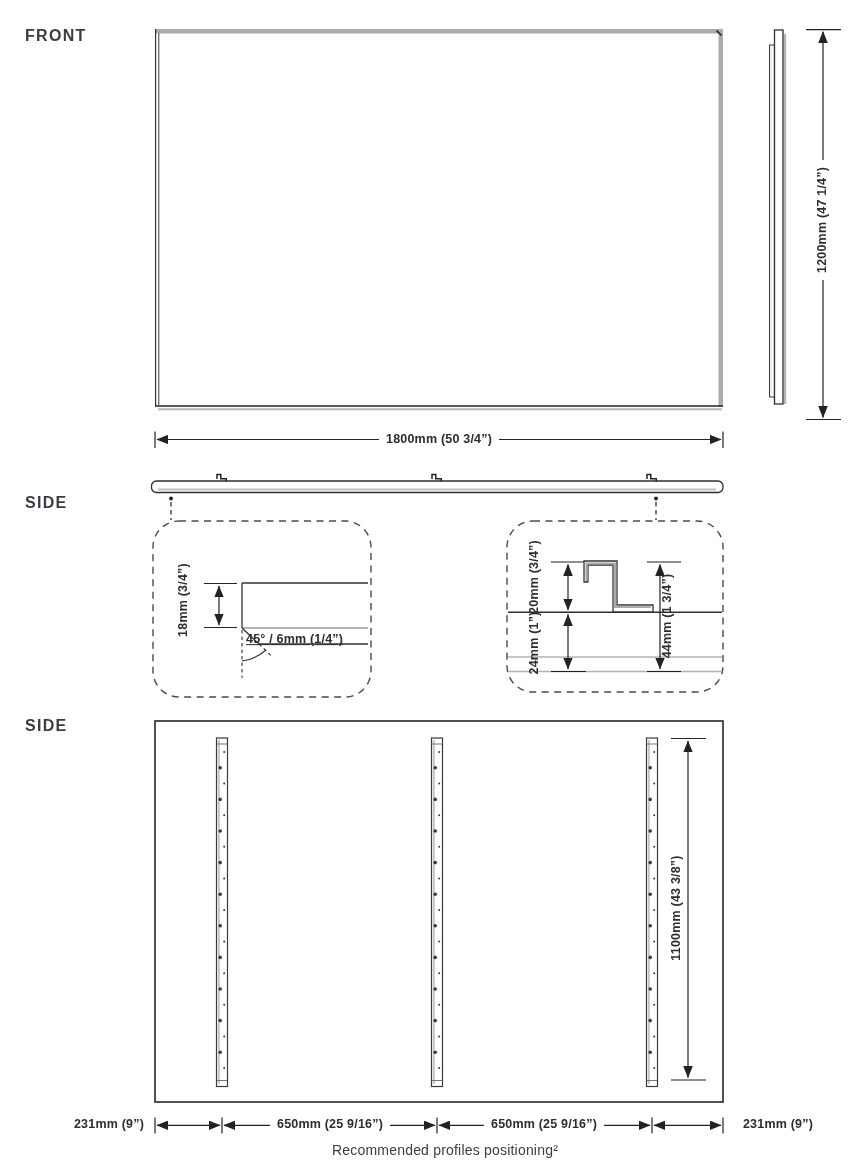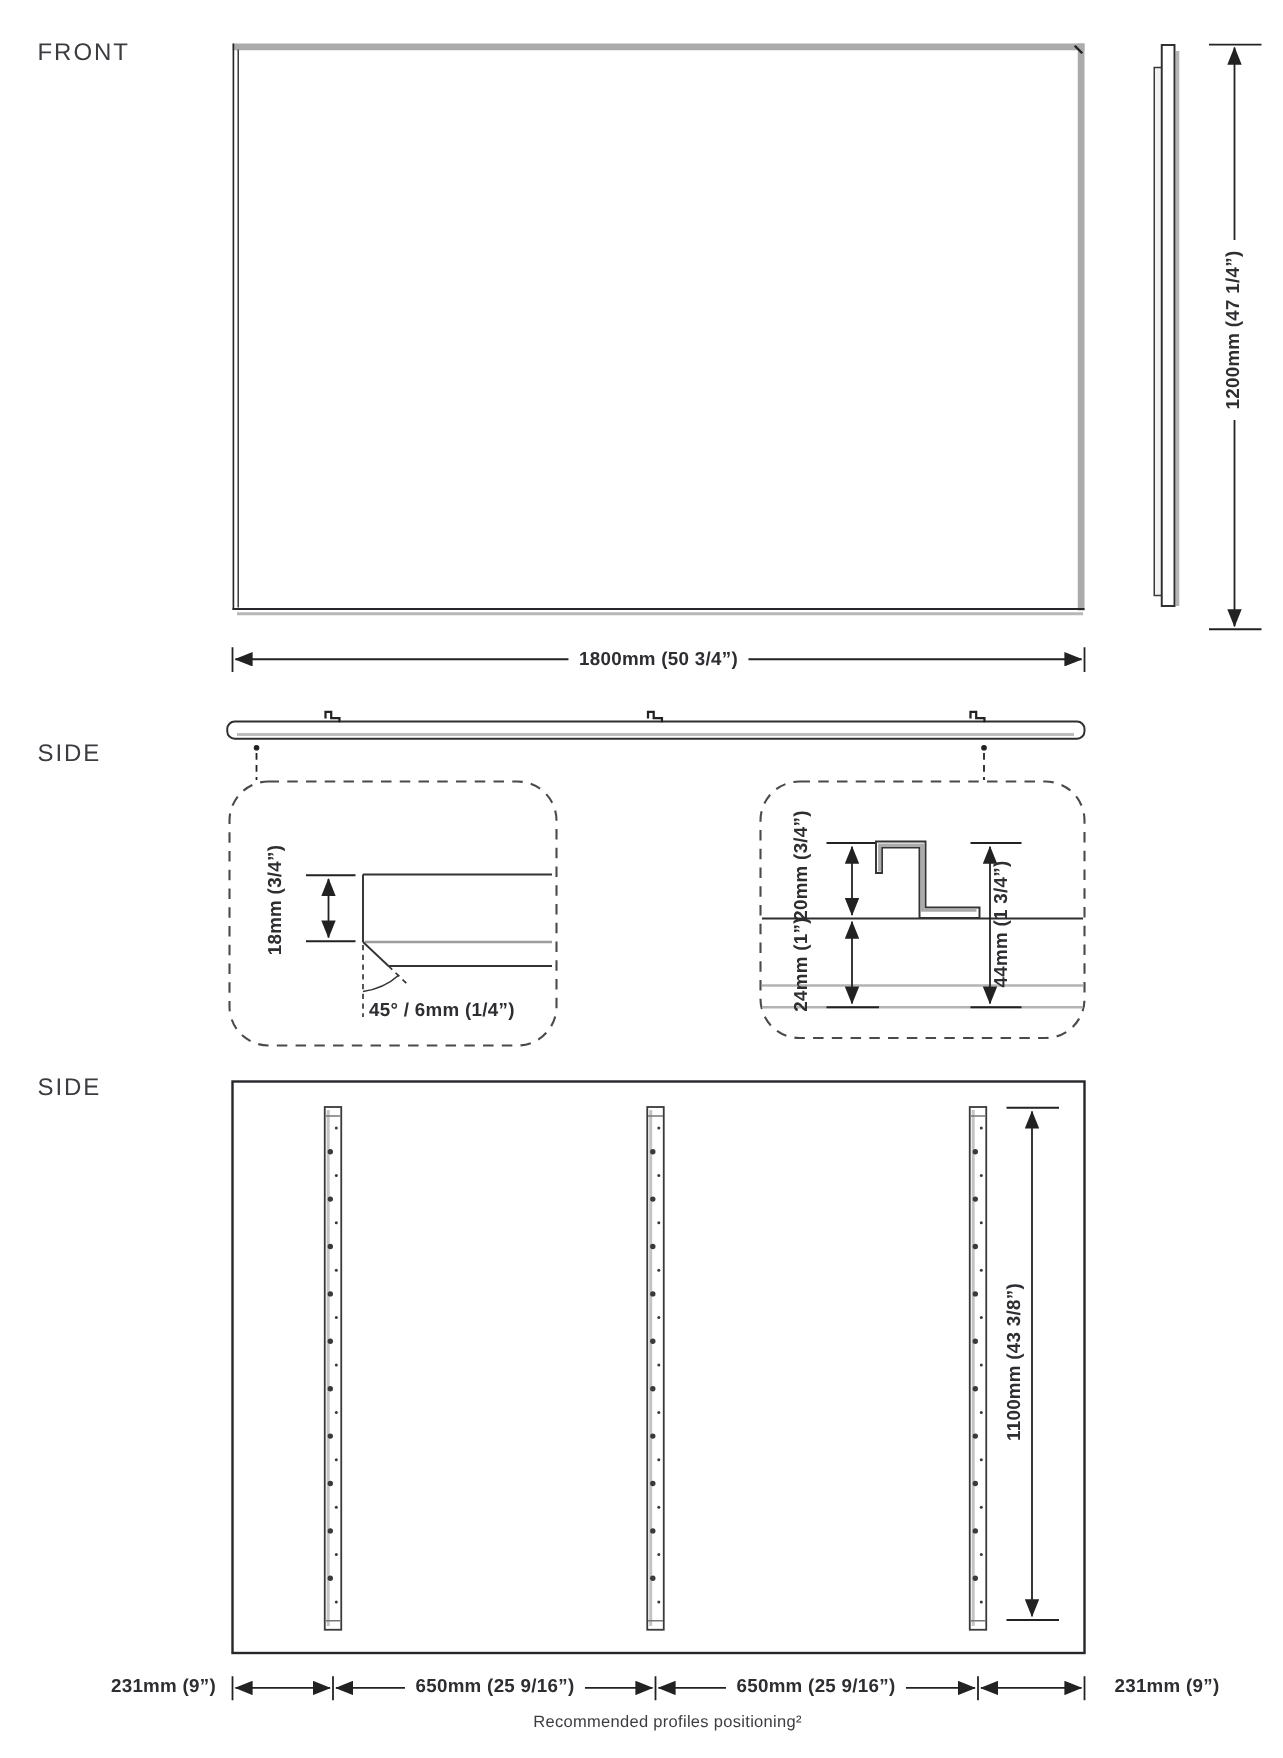--- a/index.html
+++ b/index.html
@@ -3,33 +3,33 @@
 <meta charset="utf-8">
 <style>
   html,body{margin:0;padding:0;background:#ffffff;}
   .canvas{
     position:relative;width:855px;height:1172px;background:#ffffff;
     font-family:"Liberation Sans",sans-serif;overflow:hidden;
   }
   svg.art{position:absolute;left:0;top:0;}
   .view-label{
     position:absolute;font-size:16px;letter-spacing:1.3px;
-    color:#3b3b41;font-weight:400;white-space:nowrap;
+    color:#3b3b41;font-weight:700;white-space:nowrap;
   }
   .dim{
     position:absolute;font-size:12.5px;font-weight:bold;color:#2d2d32;
     white-space:nowrap;letter-spacing:.2px;line-height:1.1;
     transform:translate(-50%,-50%);
   }
   .dim.bg{background:#ffffff;padding:0 7px;}
   .dim.rot{transform:translate(-50%,-50%) rotate(-90deg);}
   .dim.rot.bg{transform:translate(-50%,-50%) rotate(-90deg);}
   .dim.anchor-left{transform:translate(0,-50%);}
   .footnote{
-    position:absolute;font-size:11px;color:#3c3c42;letter-spacing:.2px;
+    position:absolute;font-size:14px;color:#3c3c42;letter-spacing:.2px;
     transform:translateX(-50%);white-space:nowrap;
   }
 </style>
 </head>
 <body>
 
 <div class="canvas">
 
   <svg class="art" width="855" height="1172" viewBox="0 0 855 1172">
     <defs>
@@ -227,21 +227,21 @@
   </svg>
 
   <div class="view-label" style="left:25px;top:27px;">FRONT</div>
   <div class="view-label" style="left:25px;top:494px;">SIDE</div>
   <div class="view-label" style="left:25px;top:717px;">SIDE</div>
 
   <div class="dim bg" style="left:439px;top:440px;">1800mm (50 3/4”)</div>
   <div class="dim rot bg" style="left:823px;top:220px;">1200mm (47 1/4”)</div>
 
   <div class="dim rot" style="left:184px;top:600px;">18mm (3/4”)</div>
-  <div class="dim anchor-left" style="left:246px;top:674px;">45° / 6mm (1/4”)</div>
+  <div class="dim anchor-left" style="left:246px;top:640px;text-decoration:underline;">45° / 6mm (1/4”)</div>
 
   <div class="dim rot" style="left:535px;top:577px;">20mm (3/4”)</div>
   <div class="dim rot" style="left:535px;top:643px;">24mm (1”)</div>
   <div class="dim rot" style="left:668px;top:616px;">44mm (1 3/4”)</div>
 
   <div class="dim rot" style="left:677px;top:908px;">1100mm (43 3/8”)</div>
 
   <div class="dim" style="left:109px;top:1125px;">231mm (9”)</div>
   <div class="dim bg" style="left:330px;top:1125px;">650mm (25 9/16”)</div>
   <div class="dim bg" style="left:544px;top:1125px;">650mm (25 9/16”)</div>

